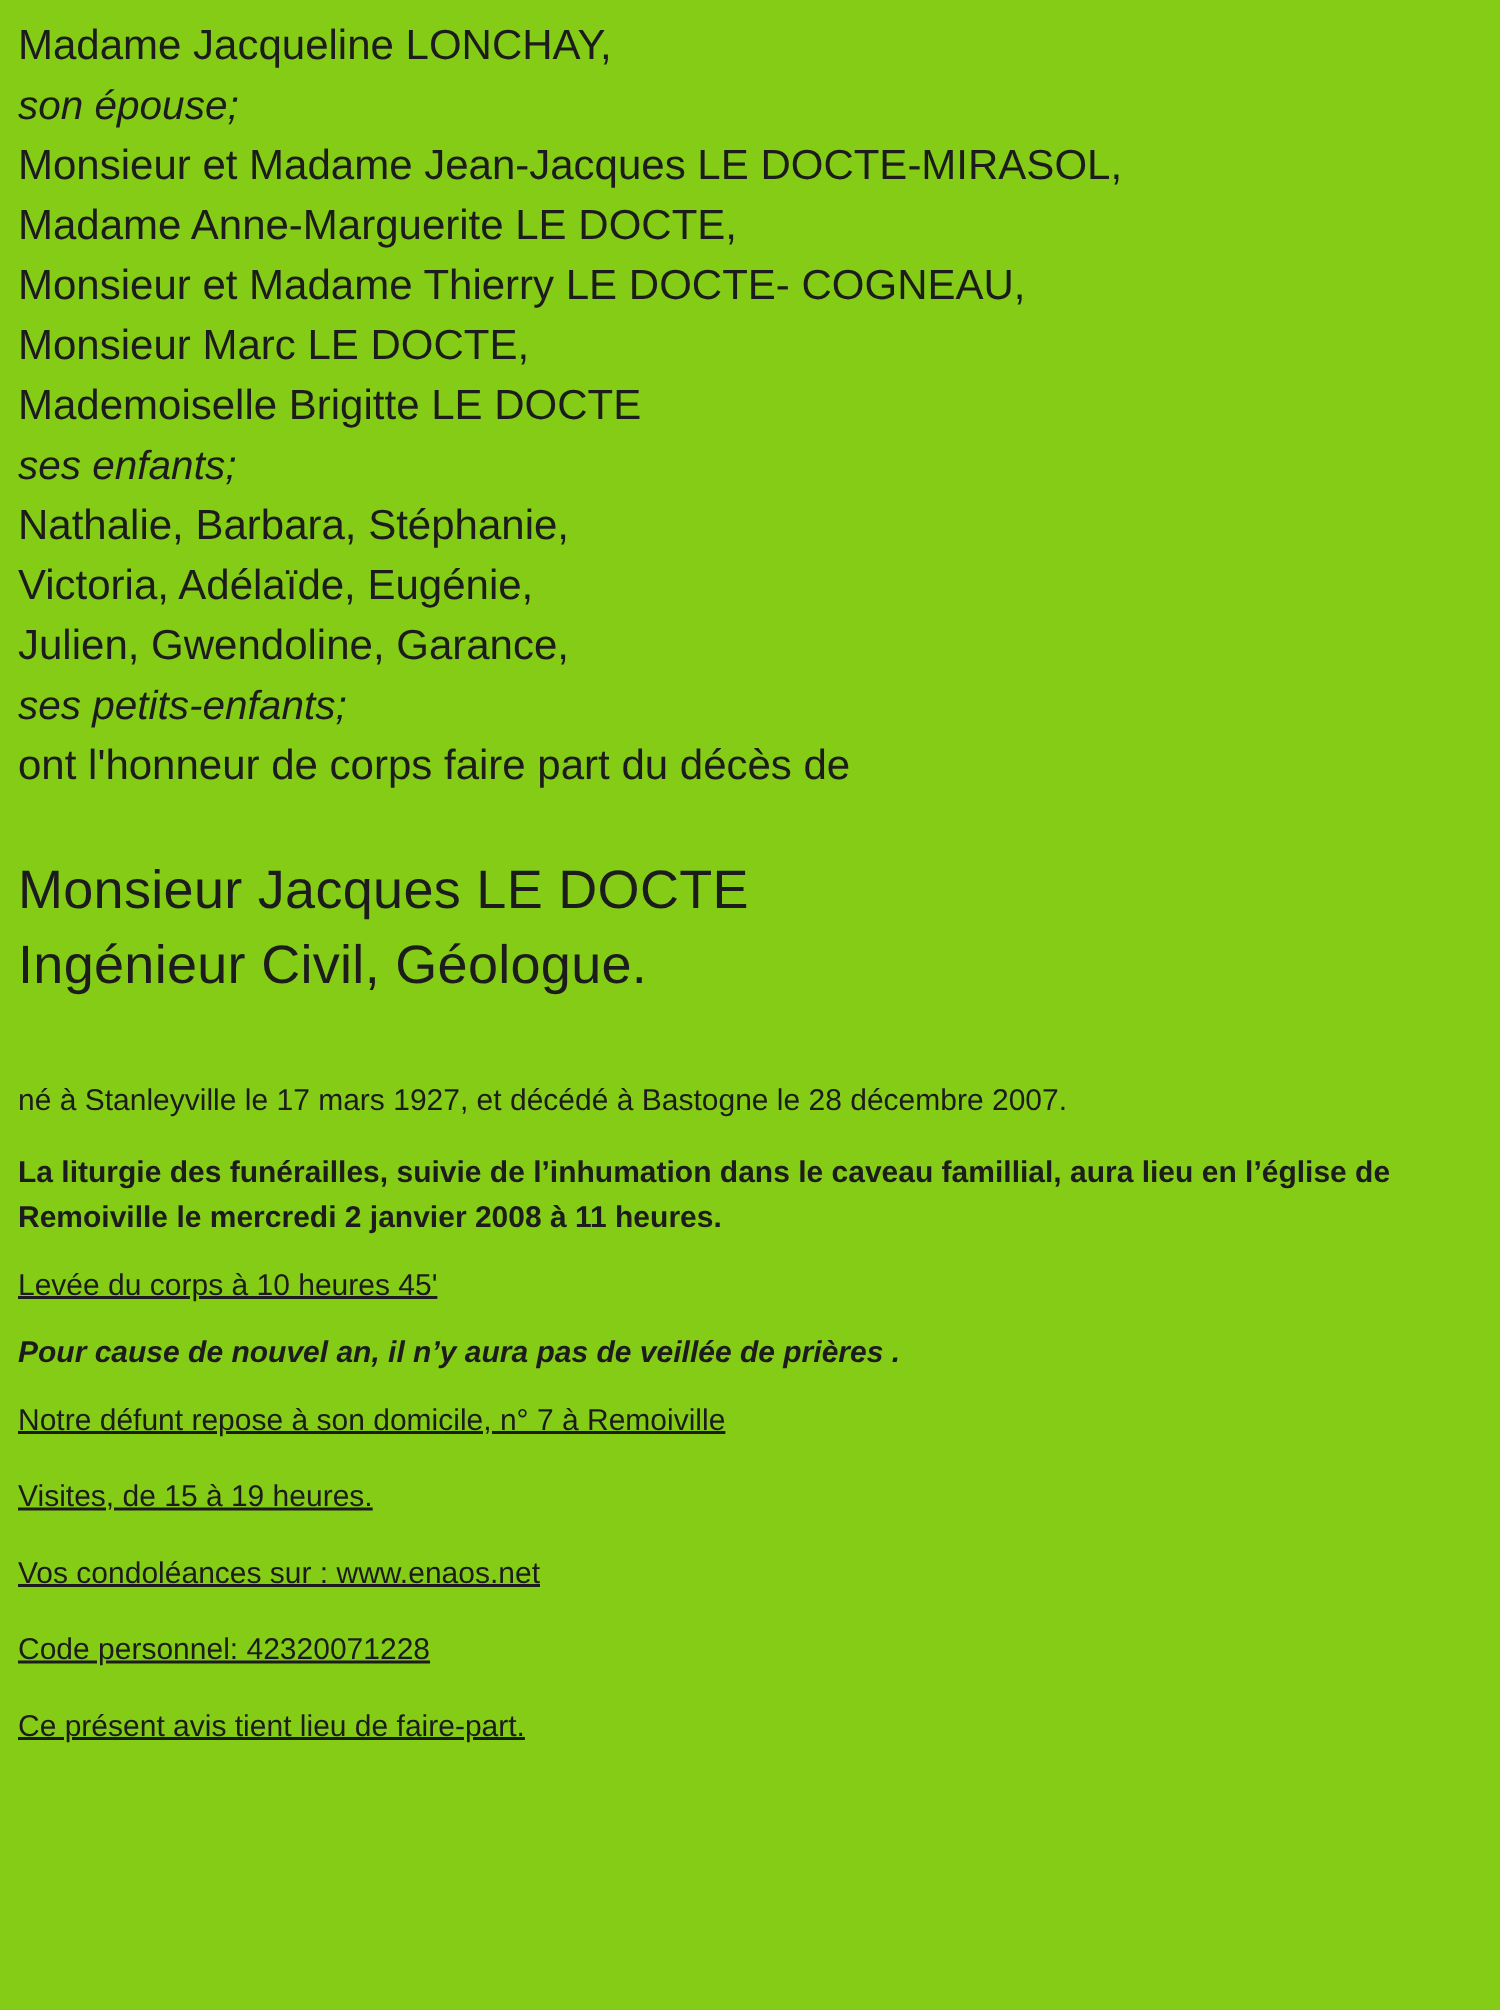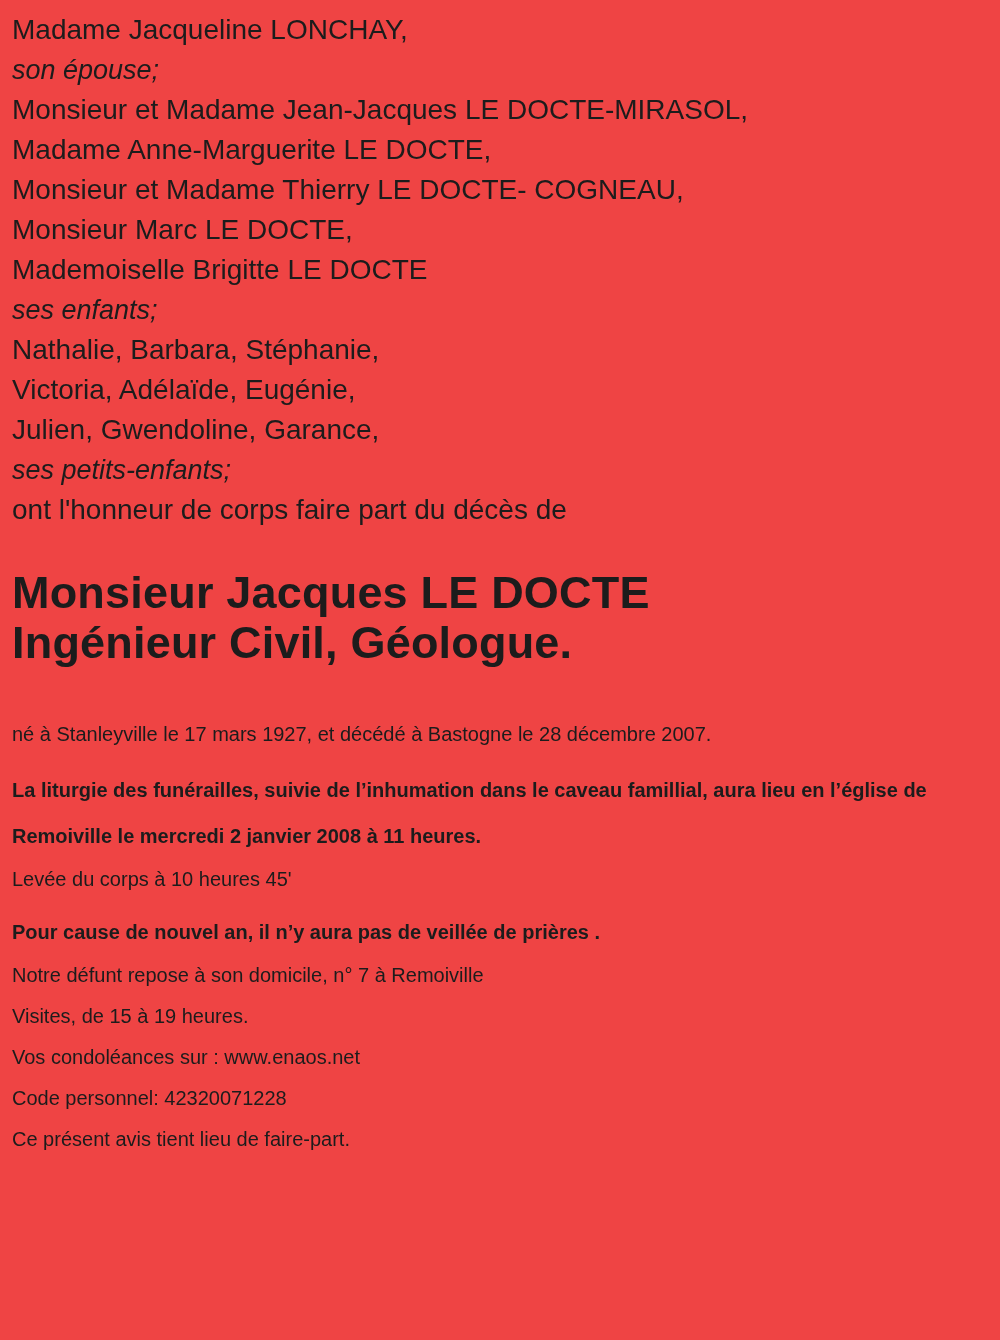--- a/index.html
+++ b/index.html
@@ -6,21 +6,21 @@
     margin: 0;
     padding: 0;
     background: #ffffff;
   }
   .page {
     position: relative;
     width: 1000px;
     height: 1340px;
     box-sizing: border-box;
     padding: 10px 14px 10px 12px;
-    background: #ef4444;
+    background: #84cc16;
     color: #1c1c1c;
     font-family: "Liberation Sans", "DejaVu Sans", sans-serif;
     overflow: hidden;
   }
   .line {
     font-size: 28px;
     line-height: 40px;
     white-space: nowrap;
   }
   .relation {
@@ -29,39 +29,40 @@
     text-align: left;
     font-style: italic;
     padding-right: 2px;
   }
   .para {
     font-size: 20px;
     line-height: 41px;
     margin: 0;
   }
   .heading {
-    font-size: 45px;
+    font-size: 36px;
     line-height: 50px;
-    font-weight: bold;
+    font-weight: normal;
     margin: 38px 0 0 0;
     letter-spacing: 0.2px;
   }
   .heading + .heading {
     margin-top: 0;
   }
   .after-heading {
     margin-top: 46px;
   }
   .bold-para {
     font-weight: bold;
     margin-top: 12px;
-    line-height: 46px;
+    line-height: 30px;
   }
   .spaced {
-    margin-top: 0;
+    margin-top: 10px;
+    text-decoration: underline;
   }
   .spaced-lg {
     margin-top: 9px;
   }
 </style>
 </head>
 <body>
 
 <div class="page">
 
@@ -84,21 +85,21 @@
 
   <div class="heading">Monsieur Jacques LE DOCTE</div>
   <div class="heading">Ingénieur Civil, Géologue.</div>
 
   <p class="para after-heading">né à Stanleyville le 17 mars 1927, et décédé à Bastogne le 28 décembre 2007.</p>
 
   <p class="para bold-para">La liturgie des funérailles, suivie de l’inhumation dans le caveau famillial, aura lieu en l’église de Remoiville le mercredi 2 janvier 2008 à 11 heures.</p>
 
   <p class="para spaced">Levée du corps à 10 heures 45'</p>
 
-  <p class="para bold-para spaced-lg" style="margin-top:9px;">Pour cause de nouvel an, il n’y aura pas de veillée de prières .</p>
+  <p class="para bold-para spaced-lg" style="margin-top:9px;font-style:italic;">Pour cause de nouvel an, il n’y aura pas de veillée de prières .</p>
 
   <p class="para spaced">Notre défunt repose à son domicile, n° 7 à Remoiville</p>
 
   <p class="para spaced">Visites, de 15 à 19 heures.</p>
 
   <p class="para spaced">Vos condoléances sur : www.enaos.net</p>
 
   <p class="para spaced">Code personnel: 42320071228</p>
 
   <p class="para spaced">Ce présent avis tient lieu de faire-part.</p>

